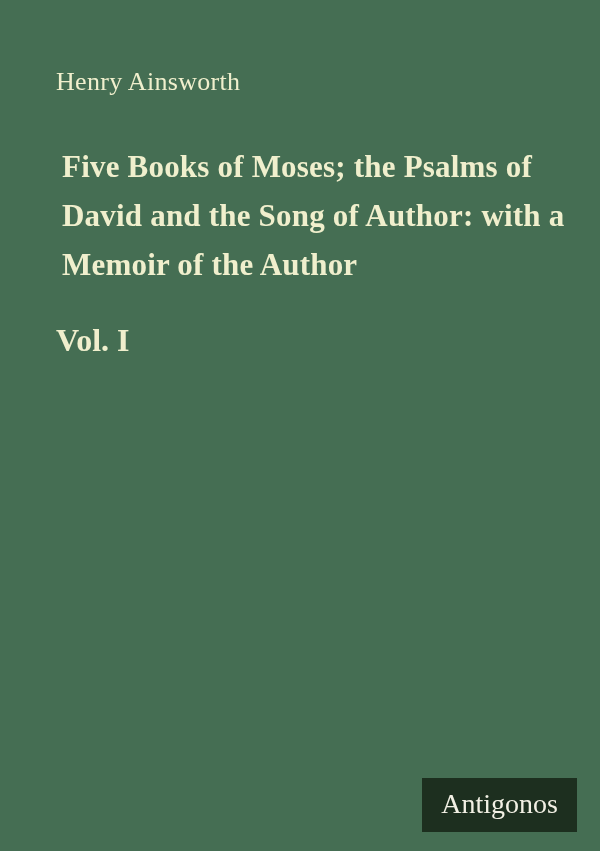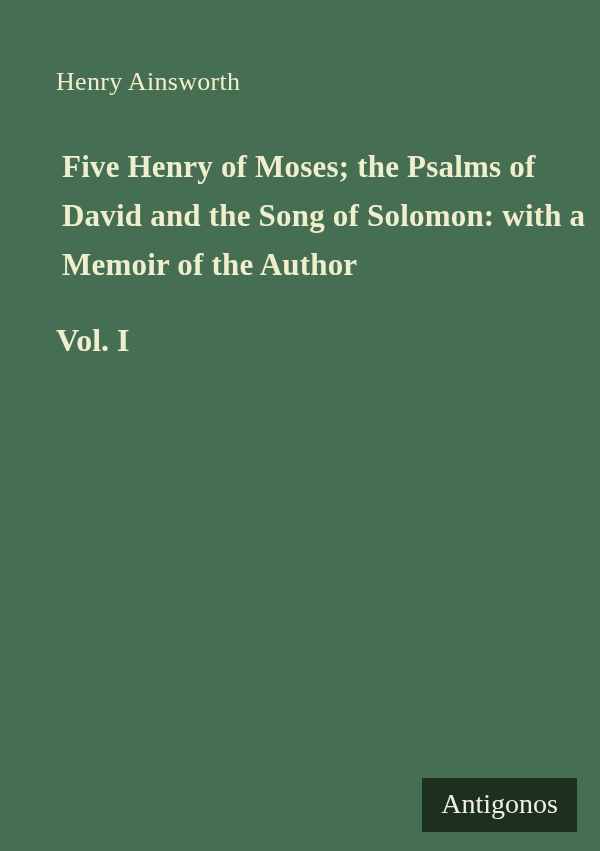--- a/index.html
+++ b/index.html
@@ -68,22 +68,22 @@
     transform: translateY(-1px);
   }
 </style>
 </head>
 <body>
 
 <div class="cover">
   <div class="author">Henry Ainsworth</div>
 
   <div class="title">
-    <div class="line">Five Henry of Moses; the Psalms of</div>
-    <div class="line">David and the Song of Solomon: with a</div>
+    <div class="line">Five Books of Moses; the Psalms of</div>
+    <div class="line">David and the Song of Author: with a</div>
     <div class="line">Memoir of the Author</div>
   </div>
 
   <div class="volume">Vol. I</div>
 
   <div class="badge">
     <span class="publisher">Antigonos</span>
   </div>
 </div>
 

